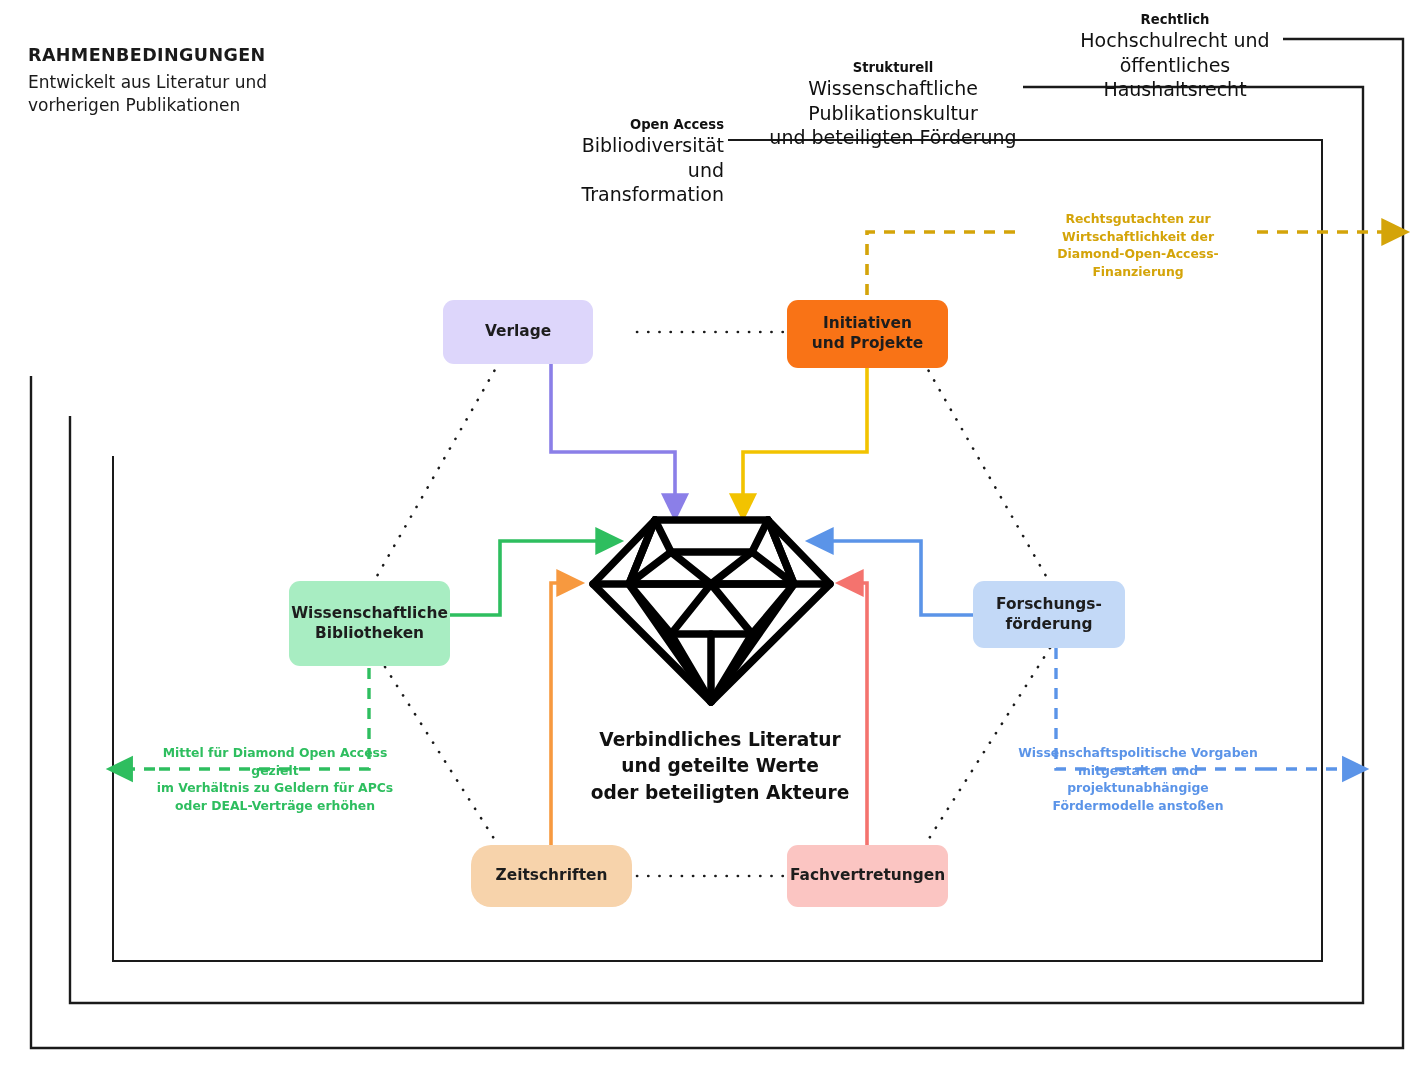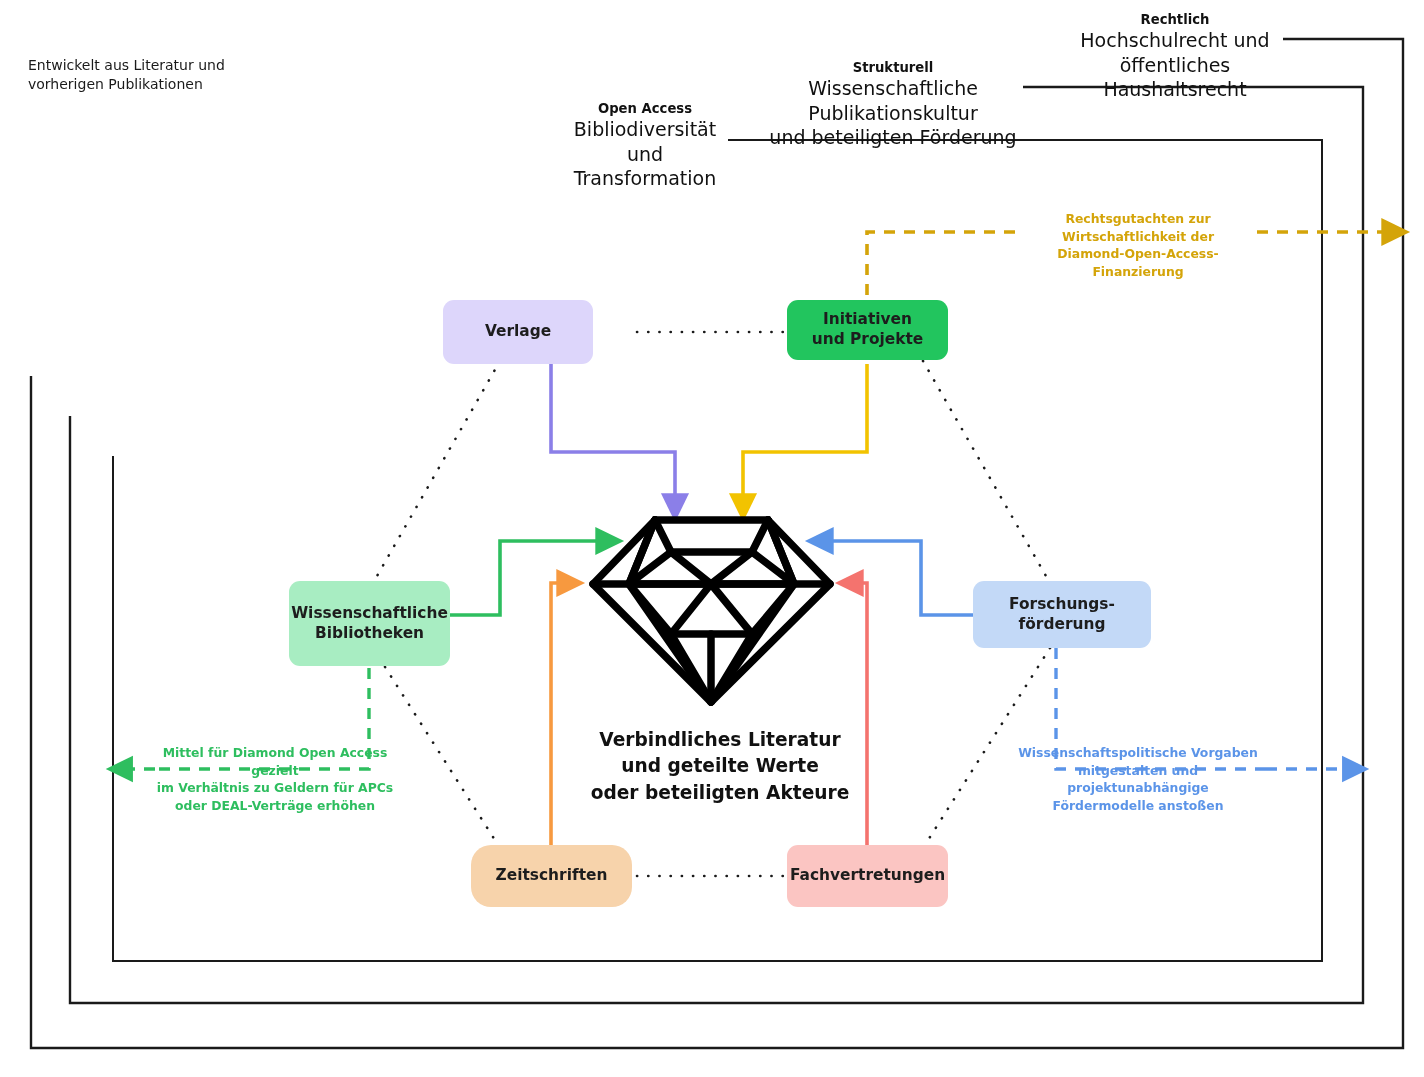--- a/index.html
+++ b/index.html
@@ -3,21 +3,21 @@
 <meta charset="utf-8">
 <style>
   html,body{margin:0;padding:0;background:#ffffff;}
   body{width:1424px;height:1077px;position:relative;overflow:hidden;
        font-family:"DejaVu Sans","Liberation Sans",sans-serif;}
   #stage{position:absolute;left:0;top:0;width:1424px;height:1077px;}
   svg#wires{position:absolute;left:0;top:0;width:1424px;height:1077px;}
 
   .ttl{position:absolute;left:28px;top:44px;width:420px;}
   .ttl .t1{font-size:17.5px;font-weight:bold;letter-spacing:.4px;color:#1a1a1a;line-height:1.28;}
-  .ttl .t2{font-size:14px;color:#1a1a1a;line-height:1.33;margin-top:12px;}
+  .ttl .t2{font-size:17px;color:#1a1a1a;line-height:1.33;margin-top:5px;}
 
   .frame-lab{position:absolute;text-align:center;color:#111;line-height:1.29;}
   .frame-lab .h{font-weight:bold;font-size:13.2px;}
   .frame-lab .b{font-size:19px;}
 
   .node{position:absolute;border-radius:11px;display:flex;align-items:center;
         justify-content:center;text-align:center;font-weight:bold;font-size:15.4px;
         color:#1d1d1d;line-height:1.28;}
 
   .ann{position:absolute;text-align:center;font-weight:bold;font-size:12.4px;line-height:1.42;}
@@ -98,57 +98,58 @@
     <path d="M1257,232 L1395,232" fill="none" stroke="#D4A409" stroke-width="3.6" stroke-dasharray="11 9" marker-end="url(#ah-gold-d)"></path>
 
     <path d="M369,648 L369,769 L155,769" fill="none" stroke="#2EBE5F" stroke-width="3.4" stroke-dasharray="11 9"></path>
     <path d="M155,769 L120,769" fill="none" stroke="#2EBE5F" stroke-width="3.4" stroke-dasharray="11 9" marker-end="url(#ah-green-d)"></path>
 
     <path d="M1056,648 L1056,769 L1266,769" fill="none" stroke="#5B94E8" stroke-width="3.4" stroke-dasharray="11 9"></path>
     <path d="M1266,769 L1355,769" fill="none" stroke="#5B94E8" stroke-width="3.4" stroke-dasharray="11 9" marker-end="url(#ah-blue-d)"></path>
   </svg>
 
   <div class="ttl">
+    <div class="t1">RAHMENBEDINGUNGEN</div>
     <div class="t2">
       <span>Entwickelt aus Literatur und</span><br>
       <span>vorherigen Publikationen</span>
     </div>
   </div>
 
   <div class="frame-lab" style="left:1030px;top:11px;width:290px;">
     <div class="h">Rechtlich</div>
     <div class="b">Hochschulrecht und öffentliches</div>
     <div class="b">Haushaltsrecht</div>
   </div>
 
   <div class="frame-lab" style="left:768px;top:59px;width:250px;">
     <div class="h">Strukturell</div>
     <div class="b">Wissenschaftliche Publikationskultur</div>
     <div class="b">und beteiligten Förderung</div>
   </div>
 
-  <div class="frame-lab" style="left:566px;top:100px;width:158px;">
+  <div class="frame-lab" style="left:566px;top:116px;width:158px;text-align:right;">
     <div class="h">Open Access</div>
     <div class="b">Bibliodiversität und</div>
     <div class="b">Transformation</div>
   </div>
 
   <div class="node" style="left:443px;top:300px;width:150px;height:64px;background:#DDD6FB;">
     <span>Verlage</span>
     </div>
 
-  <div class="node" style="left:787px;top:300px;width:161px;height:60px;background:#22c55e;">
+  <div class="node" style="left:787px;top:300px;width:161px;height:68px;background:#f97316;">
     <span>Initiativen<br>und Projekte</span>
     </div>
 
   <div class="node" style="left:289px;top:581px;width:161px;height:85px;background:#A8EDC2;text-align:center;">
     <span>Wissenschaftliche<br>Bibliotheken</span>
     </div>
 
-  <div class="node" style="left:973px;top:581px;width:178px;height:67px;background:#C3D9F7;">
+  <div class="node" style="left:973px;top:581px;width:152px;height:67px;background:#C3D9F7;">
     <span>Forschungs-<br>förderung</span>
     </div>
 
   <div class="node" style="left:471px;top:845px;width:161px;height:62px;background:#F7D3AB;border-radius:20px;">
     <span>Zeitschriften</span>
     </div>
 
   <div class="node" style="left:787px;top:845px;width:161px;height:62px;background:#FBC5C2;">
     <span>Fachvertretungen</span>
     </div>

